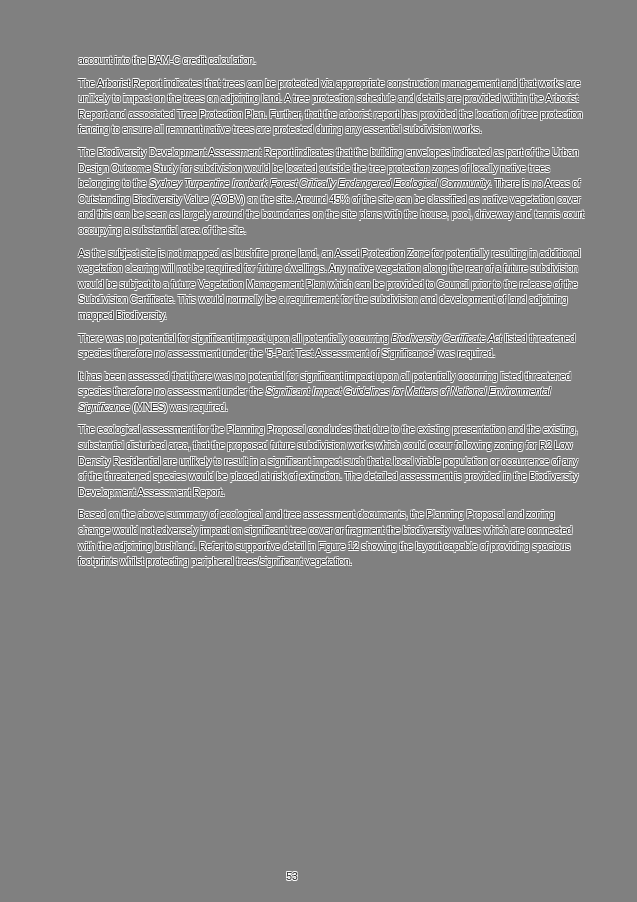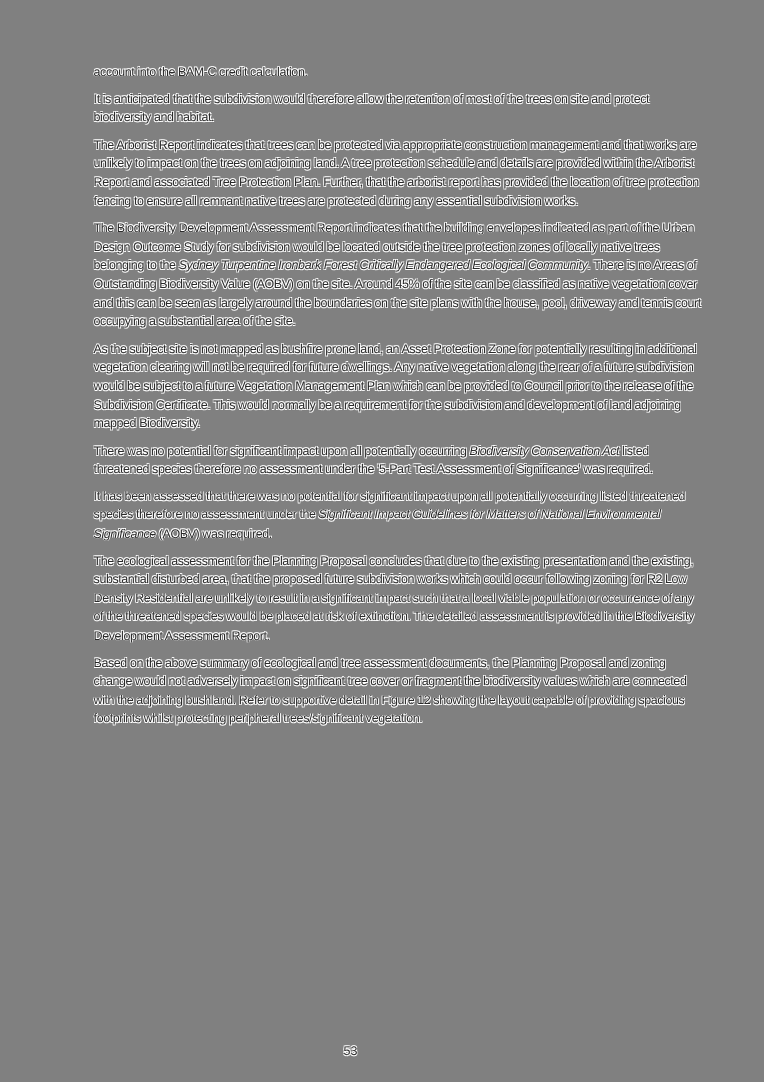--- a/index.html
+++ b/index.html
@@ -50,23 +50,22 @@
          0.6px -0.6px 0 #ffffff,
         -0.6px  0.6px 0 #ffffff,
          0.6px  0.6px 0 #ffffff;
     }
   </style>
 </head>
 <body>
 
 <div class="page">
   <p class="para"><span>account into the BAM-C credit calculation.</span></p>
-  <p class="para"><span>It is anticipated that the subdivision would therefore allow the retention of most of the trees on site and protect biodiversity and habitat.</span></p>
   <p class="para"><span>The Arborist Report indicates that trees can be protected via appropriate construction management and that works are unlikely to impact on the trees on adjoining land. A tree protection schedule and details are provided within the Arborist Report and associated Tree Protection Plan. Further, that the arborist report has provided the location of tree protection fencing to ensure all remnant native trees are protected during any essential subdivision works.</span></p>
   <p class="para"><span>The Biodiversity Development Assessment Report indicates that the building envelopes indicated as part of the Urban Design Outcome Study for subdivision would be located outside the tree protection zones of locally native trees belonging to the </span><em>Sydney Turpentine Ironbark Forest Critically Endangered Ecological Community</em><span>. There is no Areas of Outstanding Biodiversity Value (AOBV) on the site. Around 45% of the site can be classified as native vegetation cover and this can be seen as largely around the boundaries on the site plans with the house, pool, driveway and tennis court occupying a substantial area of the site.</span></p>
   <p class="para"><span>As the subject site is not mapped as bushfire prone land, an Asset Protection Zone for potentially resulting in additional vegetation clearing will not be required for future dwellings. Any native vegetation along the rear of a future subdivision would be subject to a future Vegetation Management Plan which can be provided to Council prior to the release of the Subdivision Certificate. This would normally be a requirement for the subdivision and development of land adjoining mapped Biodiversity.</span></p>
-  <p class="para"><span>There was no potential for significant impact upon all potentially occurring </span><em>Biodiversity Conservation Act</em><span> listed threatened species therefore no assessment under the '5-Part Test Assessment of Significance' was required.</span></p>
-  <p class="para"><span>It has been assessed that there was no potential for significant impact upon all potentially occurring listed threatened species therefore no assessment under the </span><em>Significant Impact Guidelines for Matters of National Environmental Significance</em><span> (AOBV) was required.</span></p>
+  <p class="para"><span>There was no potential for significant impact upon all potentially occurring </span><em>Biodiversity Certificate Act</em><span> listed threatened species therefore no assessment under the '5-Part Test Assessment of Significance' was required.</span></p>
+  <p class="para"><span>It has been assessed that there was no potential for significant impact upon all potentially occurring listed threatened species therefore no assessment under the </span><em>Significant Impact Guidelines for Matters of National Environmental Significance</em><span> (MNES) was required.</span></p>
   <p class="para"><span>The ecological assessment for the Planning Proposal concludes that due to the existing presentation and the existing, substantial disturbed area, that the proposed future subdivision works which could occur following zoning for R2 Low Density Residential are unlikely to result in a significant impact such that a local viable population or occurrence of any of the threatened species would be placed at risk of extinction. The detailed assessment is provided in the Biodiversity Development Assessment Report.</span></p>
   <p class="para"><span>Based on the above summary of ecological and tree assessment documents, the Planning Proposal and zoning change would not adversely impact on significant tree cover or fragment the biodiversity values which are connected with the adjoining bushland. Refer to supportive detail in Figure 12 showing the layout capable of providing spacious footprints whilst protecting peripheral trees/significant vegetation.</span></p>
 </div>
 
 <div class="page-number">53</div>
 
 </body></html>

